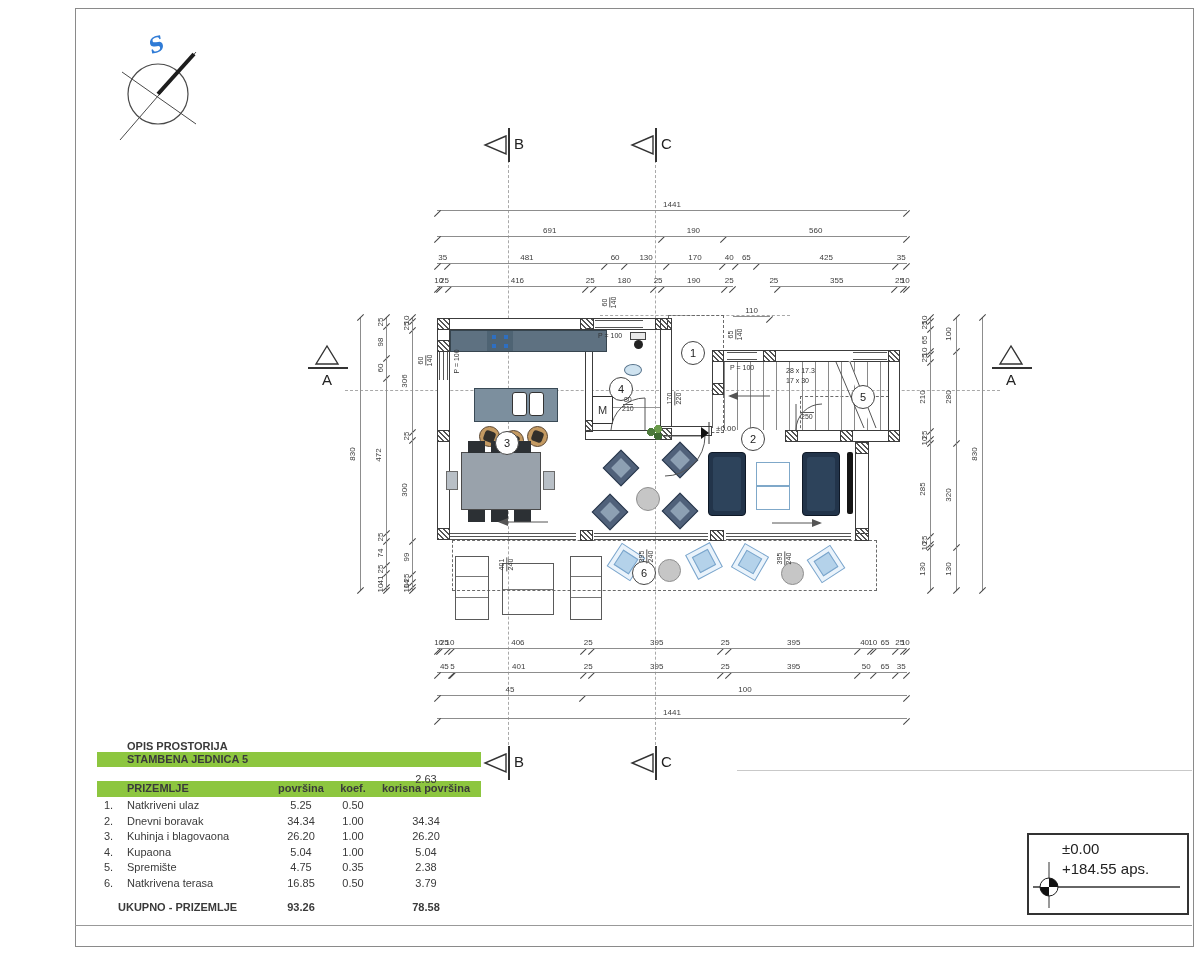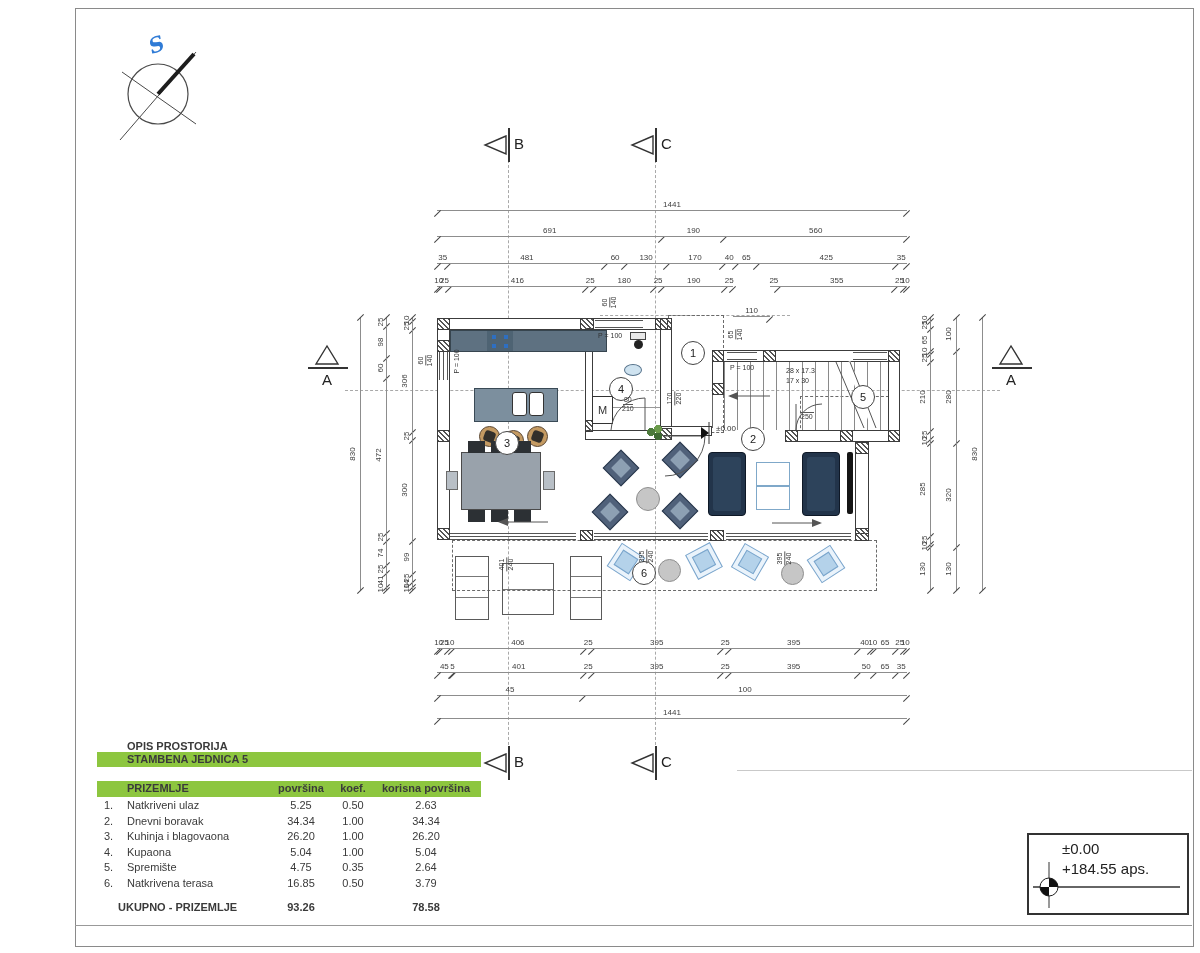--- a/index.html
+++ b/index.html
@@ -610,41 +610,41 @@
 <div class="tb b" style="left:127px;top:782px">PRIZEMLJE</div>
 <div class="tc b" style="left:270px;top:782px;width:62px">površina</div>
 <div class="tc b" style="left:332px;top:782px;width:42px">koef.</div>
 <div class="tc b" style="left:374px;top:782px;width:104px">korisna površina</div>
 
 <div>
   <div class="tb" style="left:104px;top:799px">1.</div>
       <div class="tb" style="left:127px;top:799px">Natkriveni ulaz</div>
       <div class="tc" style="left:270px;top:799px;width:62px">5.25</div>
       <div class="tc" style="left:332px;top:799px;width:42px">0.50</div>
-      <div class="tc" style="left:374px;top:799px;width:104px">2.63</div>
+      <div class="tc" style="left:374px;top:773px;width:104px">2.63</div>
   <div class="tb" style="left:104px;top:815px">2.</div>
       <div class="tb" style="left:127px;top:815px">Dnevni boravak</div>
       <div class="tc" style="left:270px;top:815px;width:62px">34.34</div>
       <div class="tc" style="left:332px;top:815px;width:42px">1.00</div>
       <div class="tc" style="left:374px;top:815px;width:104px">34.34</div>
   <div class="tb" style="left:104px;top:830px">3.</div>
       <div class="tb" style="left:127px;top:830px">Kuhinja i blagovaona</div>
       <div class="tc" style="left:270px;top:830px;width:62px">26.20</div>
       <div class="tc" style="left:332px;top:830px;width:42px">1.00</div>
       <div class="tc" style="left:374px;top:830px;width:104px">26.20</div>
   <div class="tb" style="left:104px;top:846px">4.</div>
       <div class="tb" style="left:127px;top:846px">Kupaona</div>
       <div class="tc" style="left:270px;top:846px;width:62px">5.04</div>
       <div class="tc" style="left:332px;top:846px;width:42px">1.00</div>
       <div class="tc" style="left:374px;top:846px;width:104px">5.04</div>
   <div class="tb" style="left:104px;top:861px">5.</div>
       <div class="tb" style="left:127px;top:861px">Spremište</div>
       <div class="tc" style="left:270px;top:861px;width:62px">4.75</div>
       <div class="tc" style="left:332px;top:861px;width:42px">0.35</div>
-      <div class="tc" style="left:374px;top:861px;width:104px">2.64</div>
+      <div class="tc" style="left:374px;top:861px;width:104px">2.38</div>
   <div class="tb" style="left:104px;top:877px">6.</div>
       <div class="tb" style="left:127px;top:877px">Natkrivena terasa</div>
       <div class="tc" style="left:270px;top:877px;width:62px">16.85</div>
       <div class="tc" style="left:332px;top:877px;width:42px">0.50</div>
       <div class="tc" style="left:374px;top:877px;width:104px">3.79</div>
 </div>
 <div class="tb b" style="left:118px;top:901px">UKUPNO - PRIZEMLJE</div>
 <div class="tc b" style="left:270px;top:901px;width:62px">93.26</div>
 <div class="tc b" style="left:374px;top:901px;width:104px">78.58</div>
 

